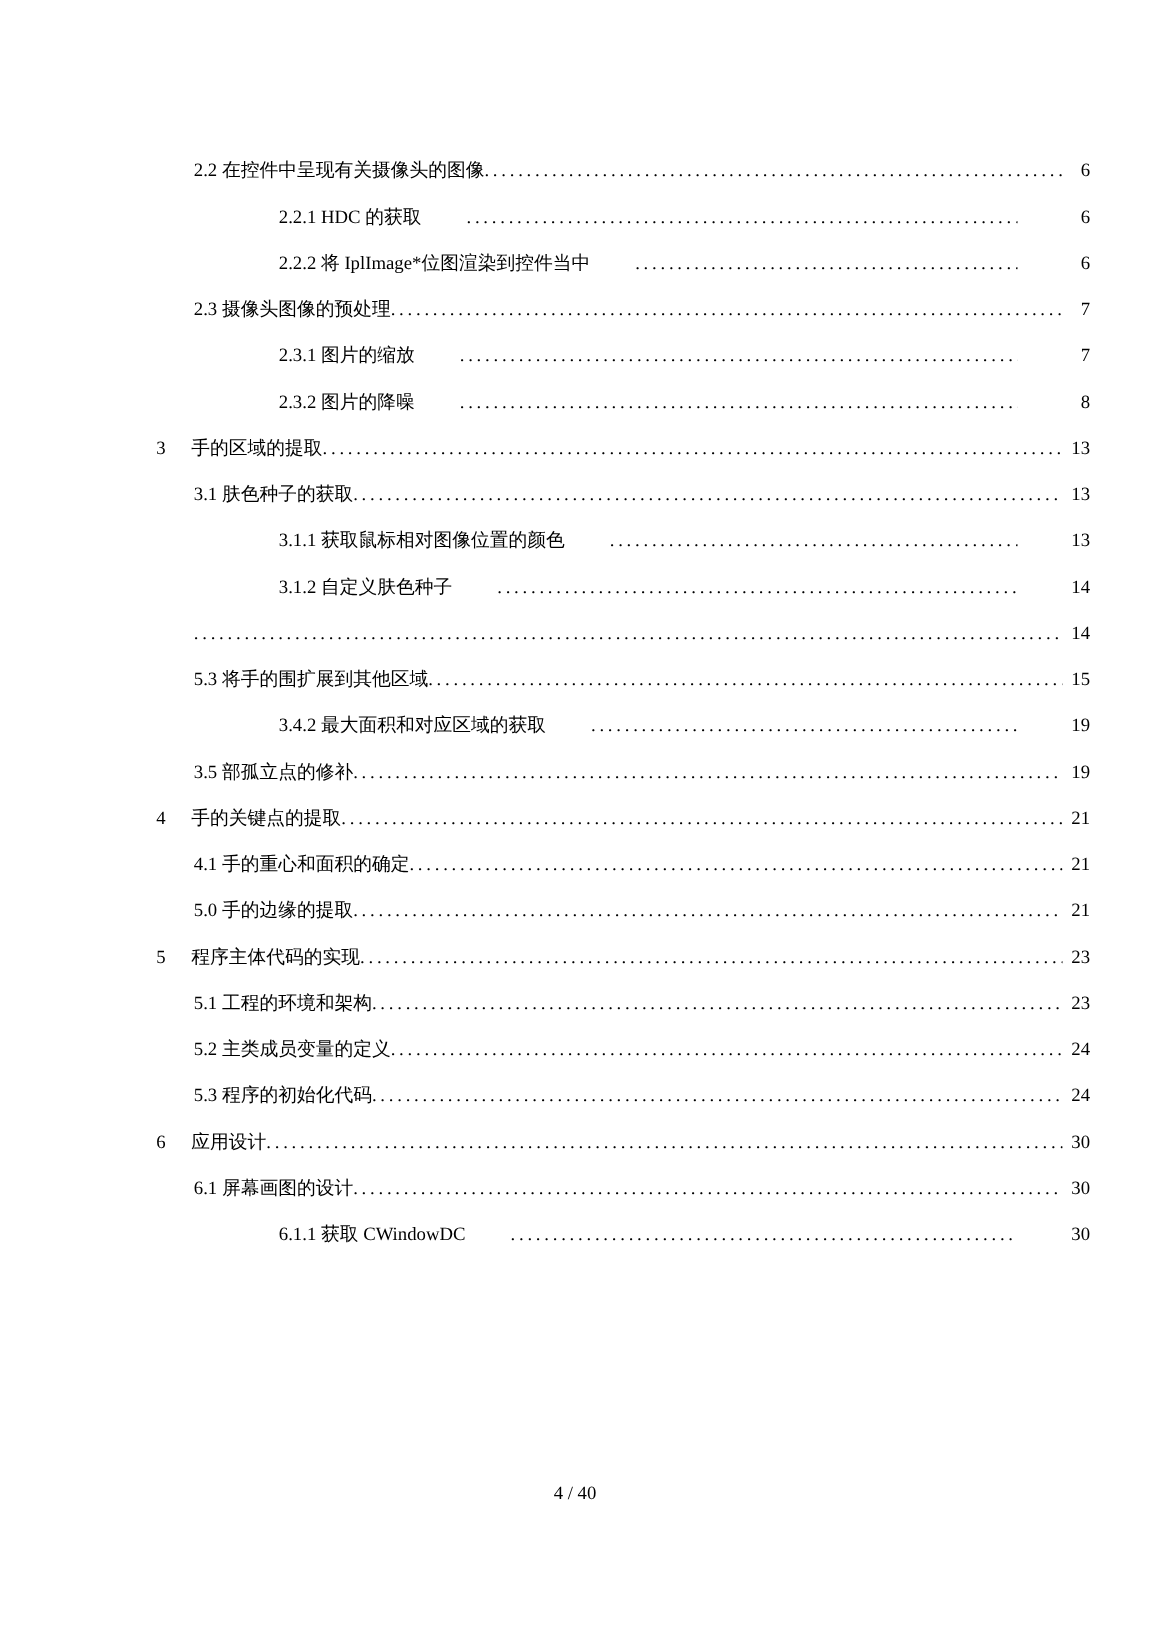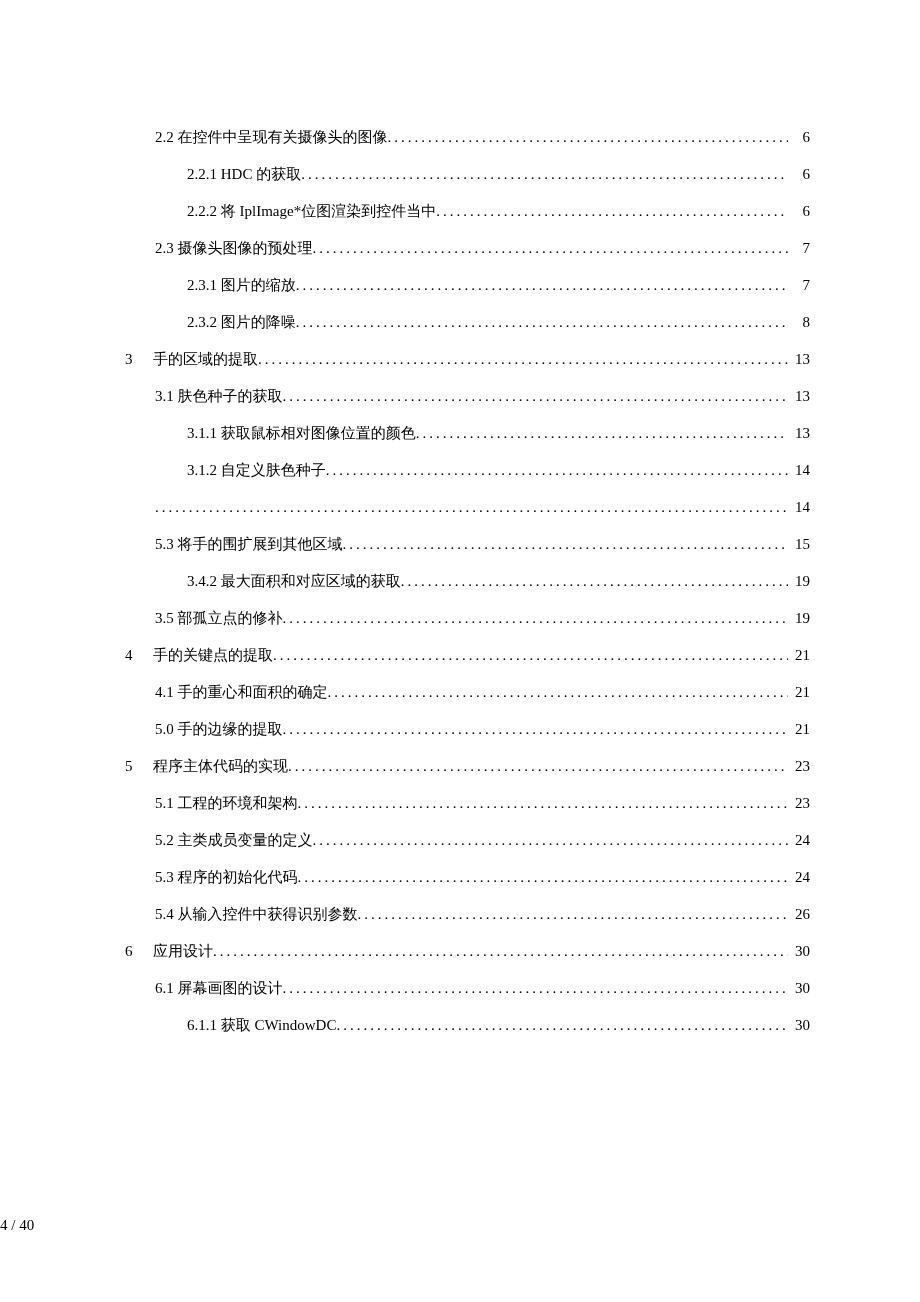--- a/index.html
+++ b/index.html
@@ -6,21 +6,21 @@
     margin: 0;
     padding: 0;
     background: #fff;
     font-family: "SimSun", "宋体", "Times New Roman", serif;
     color: #000;
   }
   .page {
     width: 920px;
     height: 1302px;
     box-sizing: border-box;
-    padding: 130px 110px 0 125px;
+    padding: 130px 48px 0 125px;
     position: relative;
     font-size: 15px;
   }
   .toc-line {
     display: flex;
     align-items: baseline;
     white-space: nowrap;
     margin-bottom: 22px;
     line-height: 1;
   }
@@ -37,26 +37,27 @@
   .leader::after {
     content: "..............................................................................................................";
   }
   .pagenum {
     flex: 0 0 auto;
     min-width: 22px;
     text-align: right;
   }
   .indent-0 { margin-left: 0; }
   .indent-1 { margin-left: 30px; }
-  .indent-2 { margin-left: 62px; }
+  .indent-2 { margin-left: 62px; gap: 36px; }
   .footer {
     position: absolute;
-    bottom: 68px;
+    bottom: 98px;
     left: 0;
     width: 100%;
+    text-align: center;
     font-size: 15px;
     font-family: Liberation Serif, serif;
   }
 </style>
 </head>
 <body>
 
 <div class="page">
   <div id="toc-container">
       <div class="toc-line indent-1">
@@ -177,26 +178,20 @@
         <span>5.2 主类成员变量的定义</span>
         <span class="leader"></span>
         <span class="pagenum">24</span>
       </div>
       <div class="toc-line indent-1">
         <span class="chap-num blank"></span>
         <span>5.3 程序的初始化代码</span>
         <span class="leader"></span>
         <span class="pagenum">24</span>
       </div>
-      <div class="toc-line indent-1">
-        <span class="chap-num blank"></span>
-        <span>5.4 从输入控件中获得识别参数</span>
-        <span class="leader"></span>
-        <span class="pagenum">26</span>
-      </div>
       <div class="toc-line indent-0">
         <span class="chap-num">6</span>
         <span>应用设计 </span>
         <span class="leader"></span>
         <span class="pagenum">30</span>
       </div>
       <div class="toc-line indent-1">
         <span class="chap-num blank"></span>
         <span>6.1 屏幕画图的设计</span>
         <span class="leader"></span>

